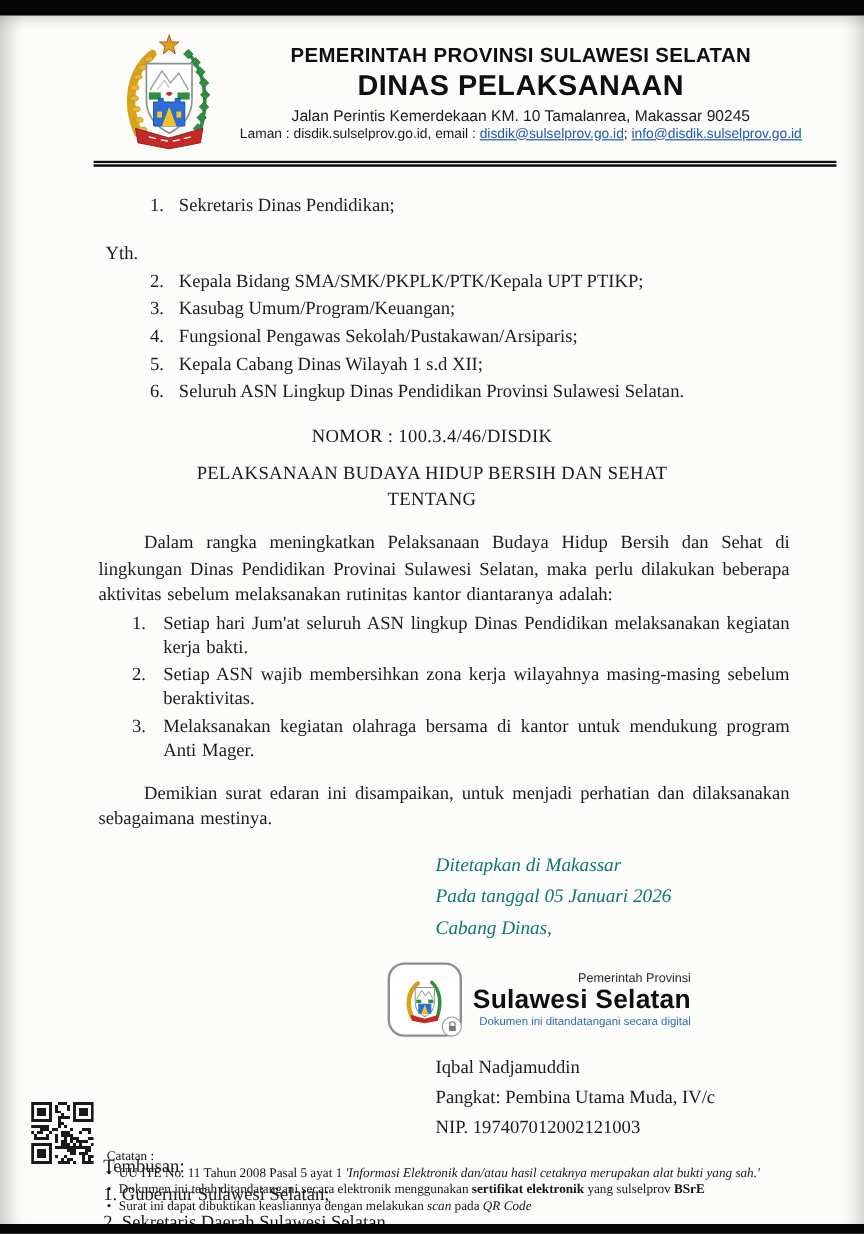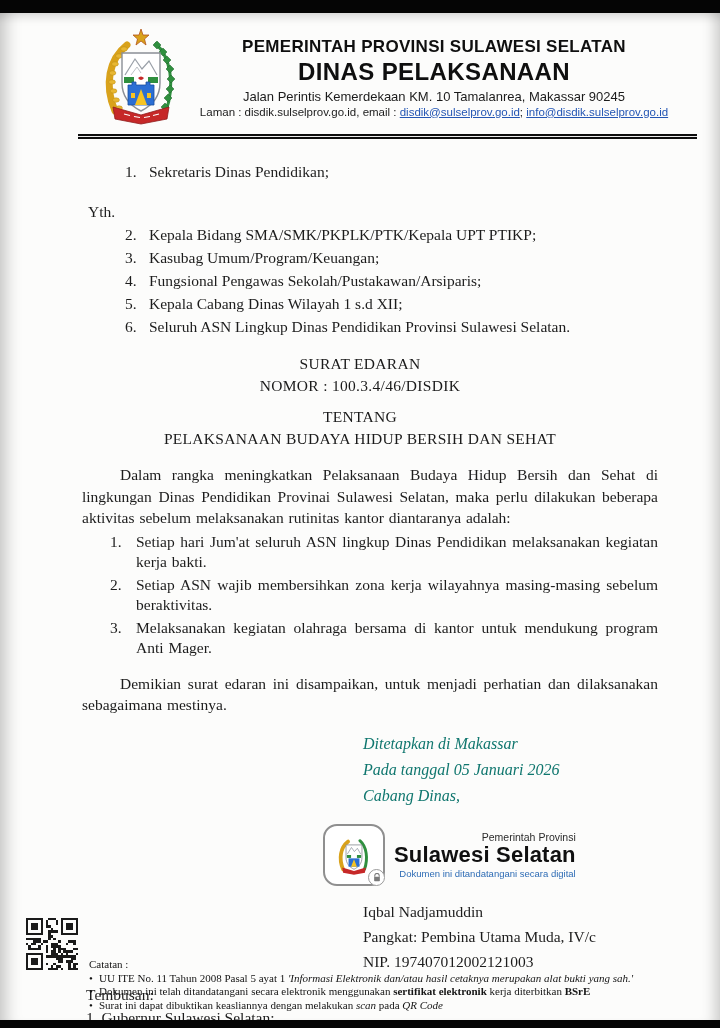--- a/index.html
+++ b/index.html
@@ -149,25 +149,24 @@
         <span class="rec-num">5.</span>
         <span>Kepala Cabang Dinas Wilayah 1 s.d XII;</span>
       </div>
       <div class="rec-row">
         <span class="rec-num">6.</span>
         <span>Seluruh ASN Lingkup Dinas Pendidikan Provinsi Sulawesi Selatan.</span>
       </div>
     </div>
 
     <div class="doc-title">
-      <div>SURAT EDARAN</div>
       <div>NOMOR : 100.3.4/46/DISDIK</div>
       <div class="gap"></div>
+      <div>PELAKSANAAN BUDAYA HIDUP BERSIH DAN SEHAT</div>
       <div>TENTANG</div>
-      <div>PELAKSANAAN BUDAYA HIDUP BERSIH DAN SEHAT</div>
     </div>
 
     <div class="body-block">
       <div class="para">Dalam rangka meningkatkan Pelaksanaan Budaya Hidup Bersih dan Sehat di lingkungan Dinas Pendidikan Provinai Sulawesi Selatan, maka perlu dilakukan beberapa aktivitas sebelum melaksanakan rutinitas kantor diantaranya adalah:</div>
       <div class="num-list">
         <div class="li">
           <span class="li-num">1.</span>
           <span class="li-text">Setiap hari Jum'at seluruh ASN lingkup Dinas Pendidikan melaksanakan kegiatan kerja bakti.</span>
         </div>
         <div class="li">
@@ -356,21 +355,21 @@
           </g>
       </svg>
       <div class="notes">
         <div>Catatan :</div>
         <div class="note-row">
           <span class="note-bullet">•</span>
           <span><span>UU ITE No. 11 Tahun 2008 Pasal 5 ayat 1 </span><span class="it">'Informasi Elektronik dan/atau hasil cetaknya merupakan alat bukti yang sah.'</span></span>
         </div>
         <div class="note-row">
           <span class="note-bullet">•</span>
-          <span><span>Dokumen ini telah ditandatangani secara elektronik menggunakan </span><span class="bd">sertifikat elektronik</span><span> kerja diterbitkan </span><span class="bd">BSrE</span></span>
+          <span><span>Dokumen ini telah ditandatangani secara elektronik menggunakan </span><span class="bd">sertifikat elektronik</span><span> yang sulselprov </span><span class="bd">BSrE</span></span>
         </div>
         <div class="note-row">
           <span class="note-bullet">•</span>
           <span><span>Surat ini dapat dibuktikan keasliannya dengan melakukan </span><span class="it">scan</span><span> pada </span><span class="it">QR Code</span></span>
         </div>
       </div>
     </div>
 
   </div>
 </div>

